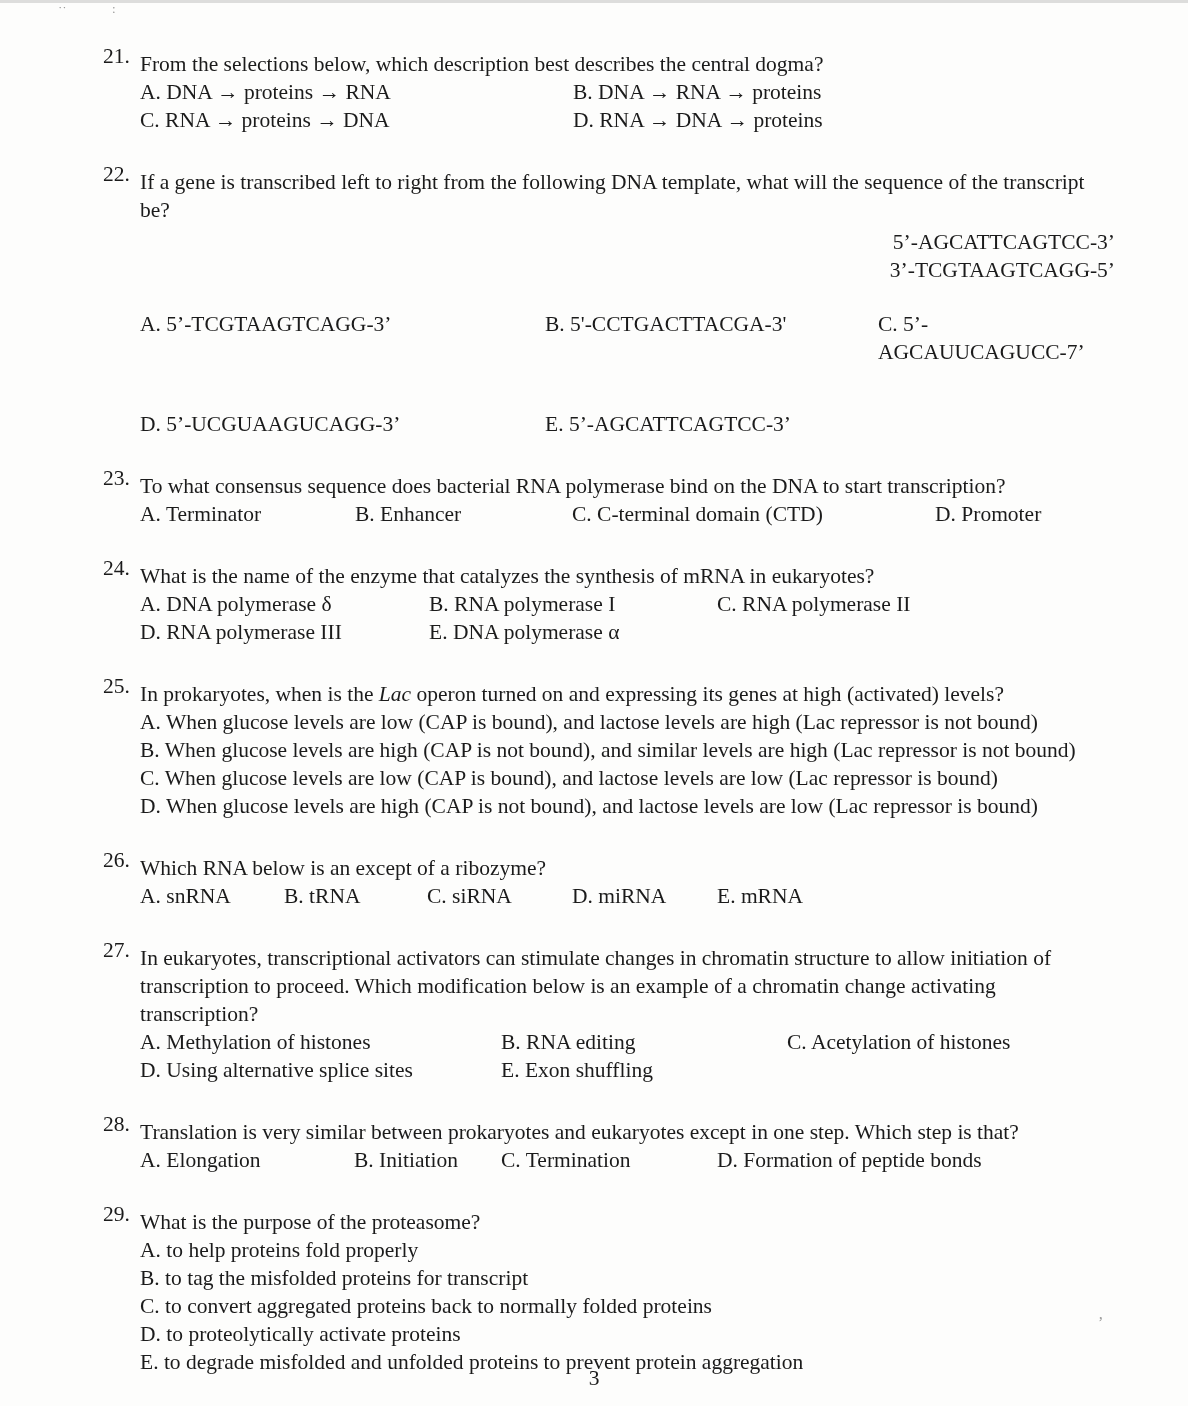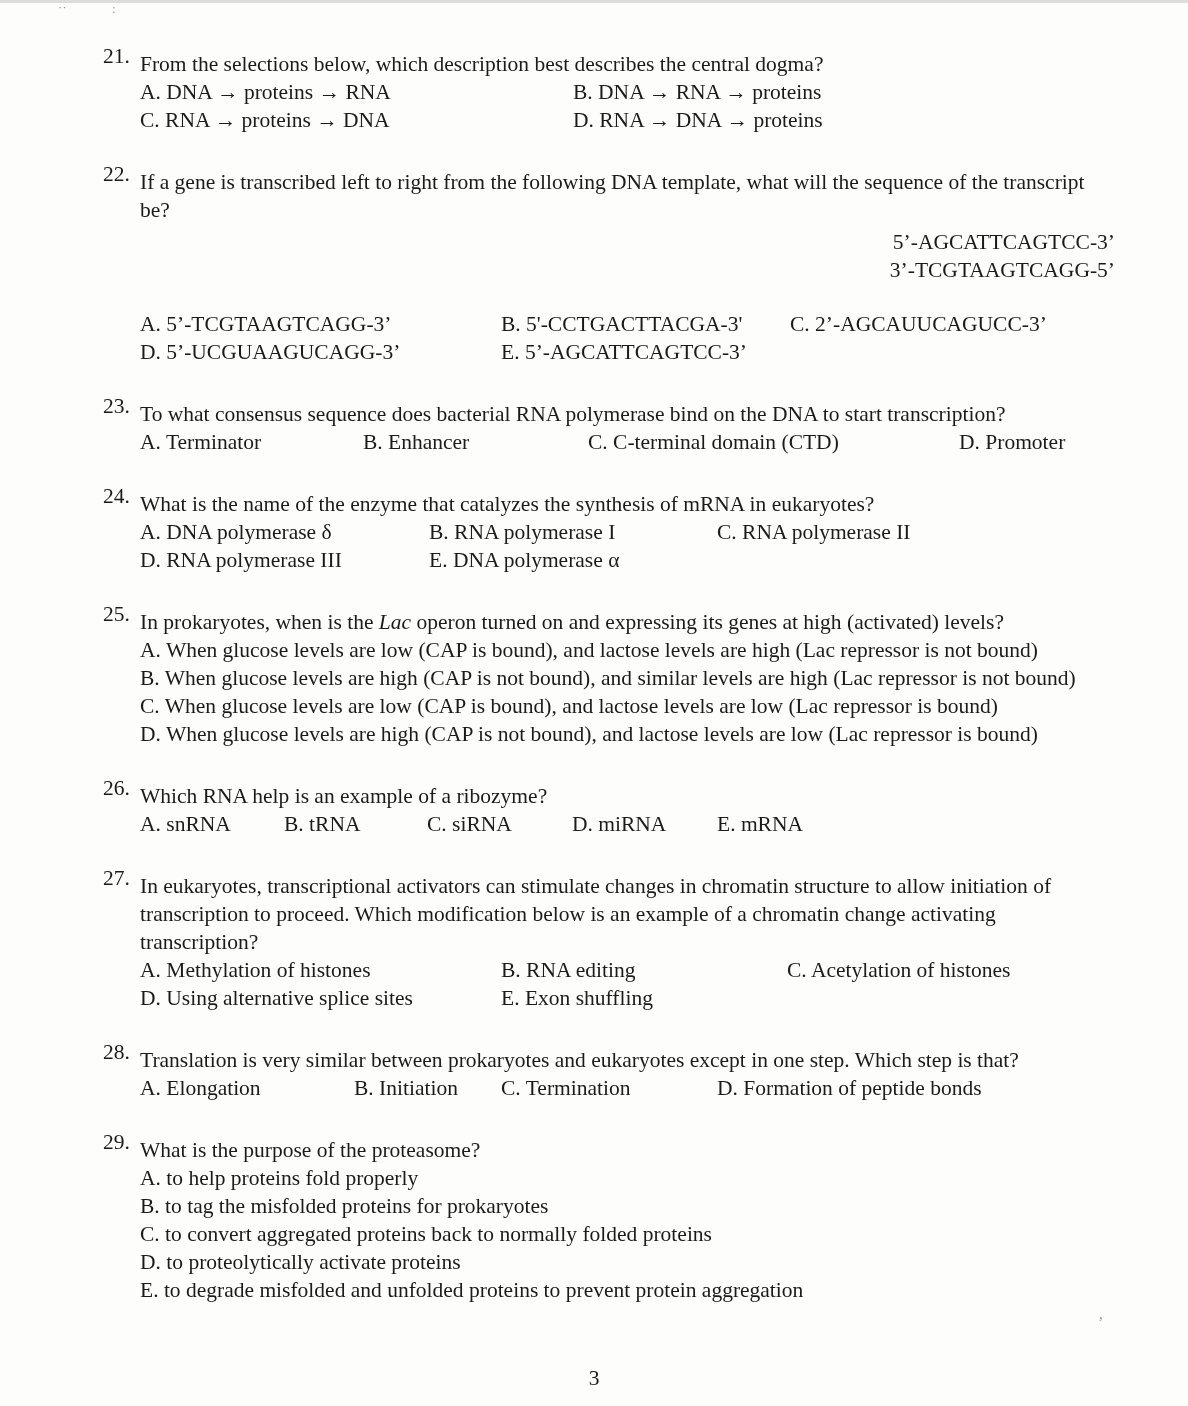--- a/index.html
+++ b/index.html
@@ -36,22 +36,22 @@
     margin-bottom: 26px;
   }
   .qnum { grid-column: 1; }
   .qtext { grid-column: 2; margin-top: 8px; }
   .qtext .it { font-style: italic; }
   .opts { grid-column: 2; display: grid; }
   .opts.block { display: block; }
   .opt { display: block; white-space: normal; }
   
   .q21 .opts { grid-template-columns: 433px 1fr; }
-  .q22 .opts { grid-template-columns: 361px 289px 1fr; }
-  .q23 .opts { grid-template-columns: 215px 217px 363px 1fr; gap: 8px; }
+  .q22 .opts { grid-template-columns: 361px 289px 1fr; gap: 44px; }
+  .q23 .opts { grid-template-columns: 215px 217px 363px 1fr; }
   .q24 .opts { grid-template-columns: 289px 288px 1fr; }
   .q26 .opts { grid-template-columns: 144px 143px 145px 145px 1fr; }
   .q27 .opts { grid-template-columns: 361px 286px 1fr; }
   .q28 .opts { grid-template-columns: 214px 147px 216px 1fr; }
   .seq {
     grid-column: 2;
     margin: 4px 0 26px 294px;
     text-align: right;
   }
   .seq .seq-line { display: block; }
@@ -88,21 +88,21 @@
     <div class="question q22">
       <div class="qnum">22.</div>
       <div class="qtext">If a gene is transcribed left to right from the following DNA template, what will the sequence of the transcript be?</div>
       <div class="seq">
         <span class="seq-line">5’-AGCATTCAGTCC-3’</span>
         <span class="seq-line">3’-TCGTAAGTCAGG-5’</span>
       </div>
       <div class="opts">
         <span class="opt">A. 5’-TCGTAAGTCAGG-3’</span>
         <span class="opt">B. 5'-CCTGACTTACGA-3'</span>
-        <span class="opt">C. 2’-AGCAUUCAGUCC-3’</span>
+        <span class="opt">C. 5’-AGCAUUCAGUCC-7’</span>
         <span class="opt">D. 5’-UCGUAAGUCAGG-3’</span>
         <span class="opt">E. 5’-AGCATTCAGTCC-3’</span>
       </div>
     </div>
 
     <div class="question q23">
       <div class="qnum">23.</div>
       <div class="qtext">To what consensus sequence does bacterial RNA polymerase bind on the DNA to start transcription?</div>
       <div class="opts">
         <span class="opt">A. Terminator</span>
@@ -130,21 +130,21 @@
       <div class="opts block">
         <span class="opt">A. When glucose levels are low (CAP is bound), and lactose levels are high (Lac repressor is not bound)</span>
         <span class="opt">B. When glucose levels are high (CAP is not bound), and similar levels are high (Lac repressor is not bound)</span>
         <span class="opt">C. When glucose levels are low (CAP is bound), and lactose levels are low (Lac repressor is bound)</span>
         <span class="opt">D. When glucose levels are high (CAP is not bound), and lactose levels are low (Lac repressor is bound)</span>
       </div>
     </div>
 
     <div class="question q26">
       <div class="qnum">26.</div>
-      <div class="qtext">Which RNA help is an example of a ribozyme?</div>
+      <div class="qtext">Which RNA below is an except of a ribozyme?</div>
       <div class="opts">
         <span class="opt">A. snRNA</span>
         <span class="opt">B. tRNA</span>
         <span class="opt">C. siRNA</span>
         <span class="opt">D. miRNA</span>
         <span class="opt">E. mRNA</span>
       </div>
     </div>
 
     <div class="question q27">
@@ -168,21 +168,21 @@
         <span class="opt">C. Termination</span>
         <span class="opt">D. Formation of peptide bonds</span>
       </div>
     </div>
 
     <div class="question q29">
       <div class="qnum">29.</div>
       <div class="qtext">What is the purpose of the proteasome?</div>
       <div class="opts block">
         <span class="opt">A. to help proteins fold properly</span>
-        <span class="opt">B. to tag the misfolded proteins for prokaryotes</span>
+        <span class="opt">B. to tag the misfolded proteins for transcript</span>
         <span class="opt">C. to convert aggregated proteins back to normally folded proteins</span>
         <span class="opt">D. to proteolytically activate proteins</span>
         <span class="opt">E. to degrade misfolded and unfolded proteins to prevent protein aggregation</span>
       </div>
     </div>
 
   </div>
 
   <div class="pagenum">3</div>
 </div>

